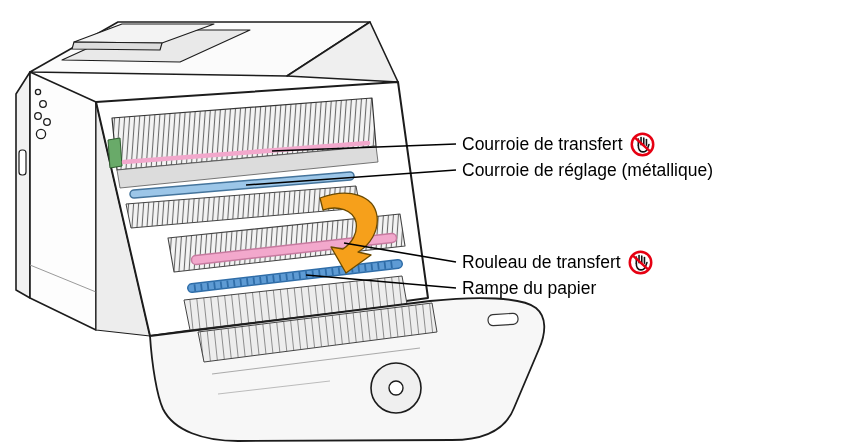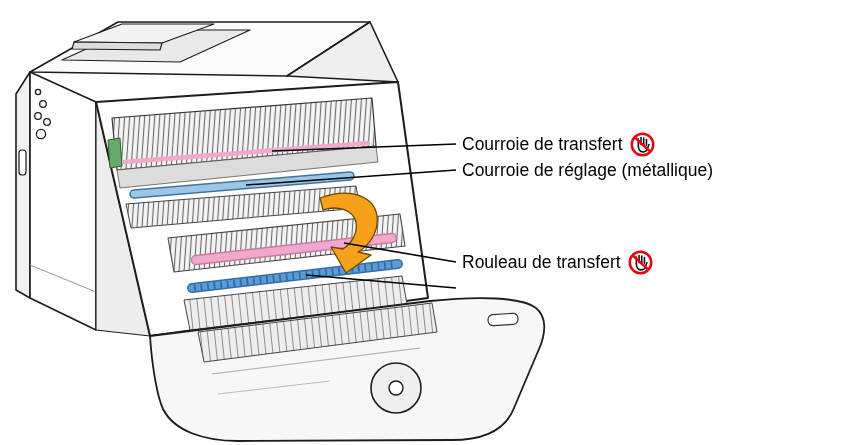--- a/index.html
+++ b/index.html
@@ -137,14 +137,17 @@
 
   <div class="label-row" style="top:250px">
     <span class="label-text">Rouleau de transfert</span>
     <svg class="no-touch" viewBox="0 0 24 24">
       <use href="#hand-sym"></use>
       <circle cx="12" cy="12" r="10.3" fill="none" stroke="#e60012" stroke-width="2.4"></circle>
       <line x1="5" y1="5.6" x2="19" y2="18.4" stroke="#e60012" stroke-width="2.4"></line>
     </svg>
   </div>
 
+  <div class="label-row" style="top:276px">
+    <span class="label-text">Rampe du papier</span>
+  </div>
 
 </div>
 
 </body></html>

